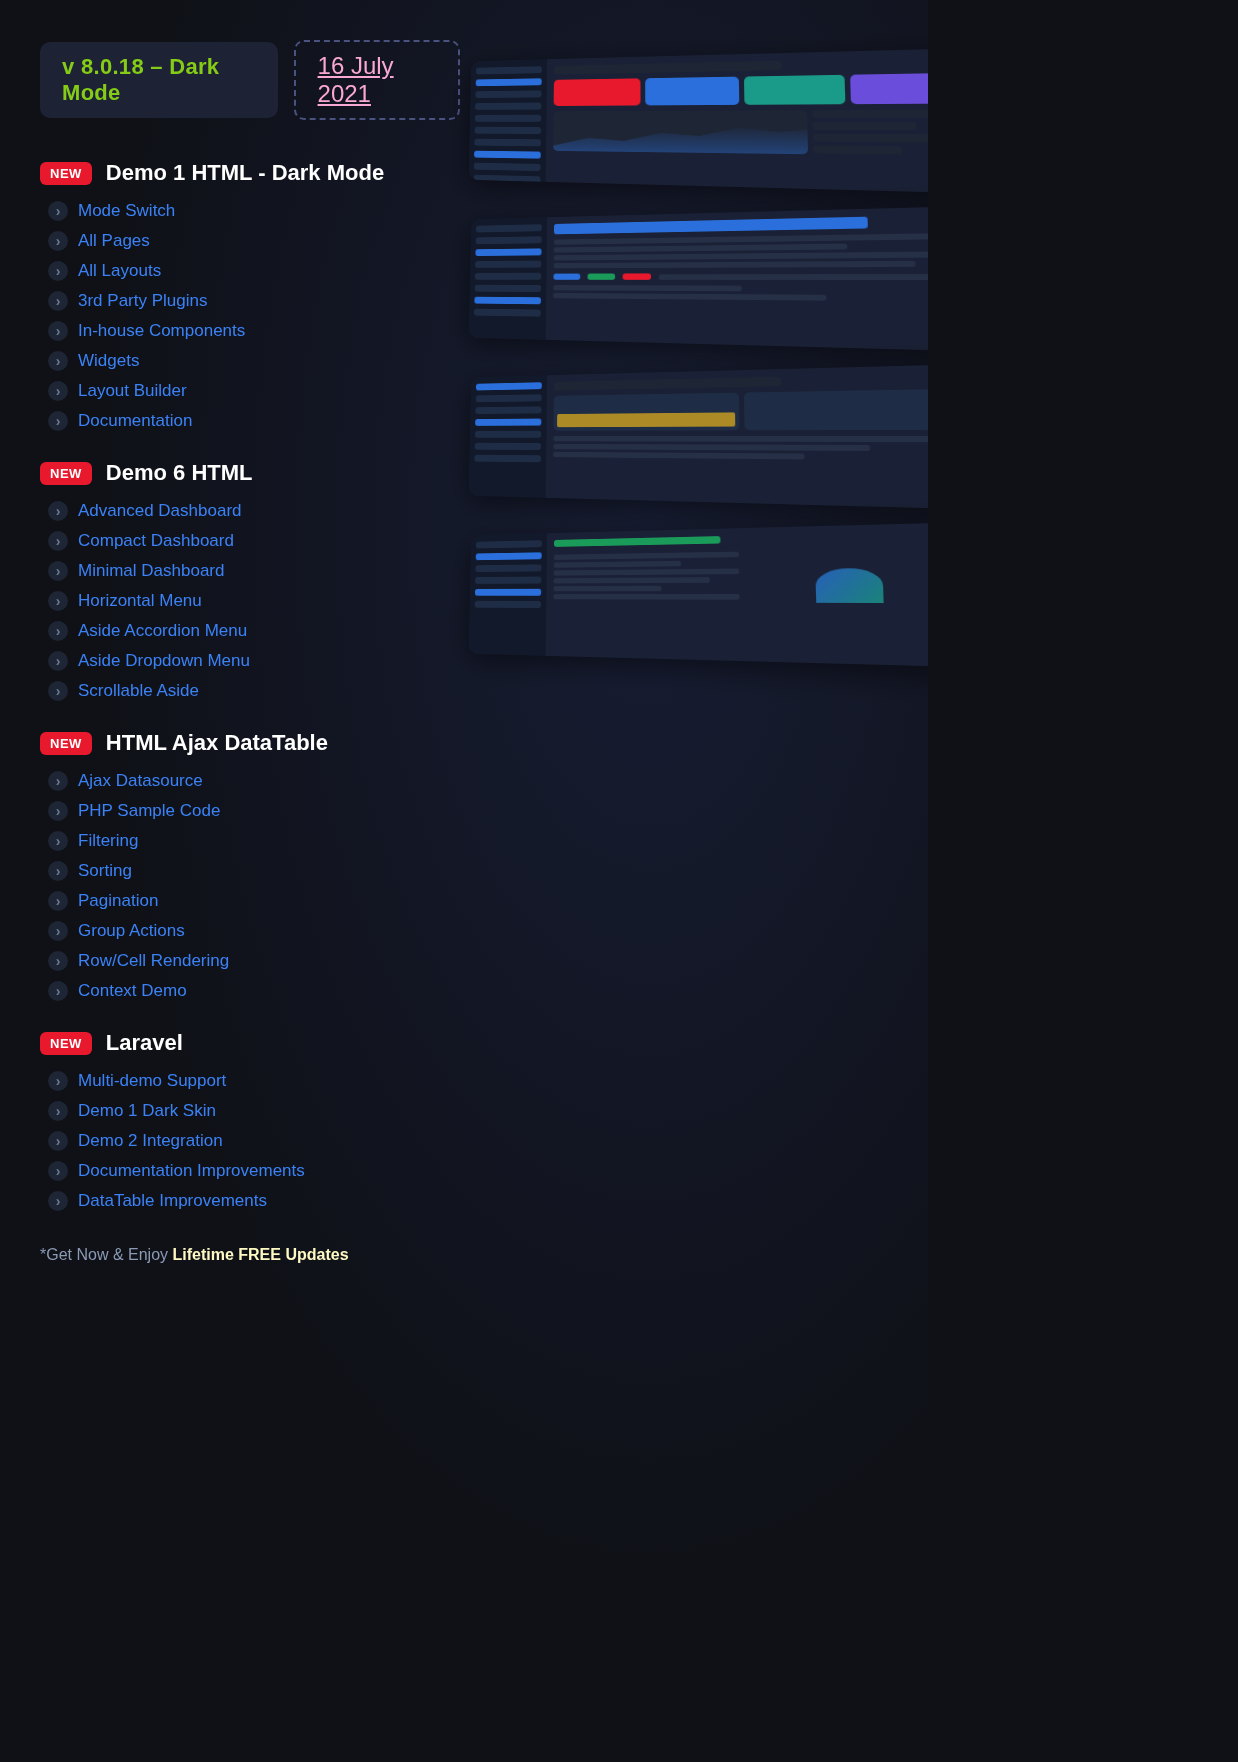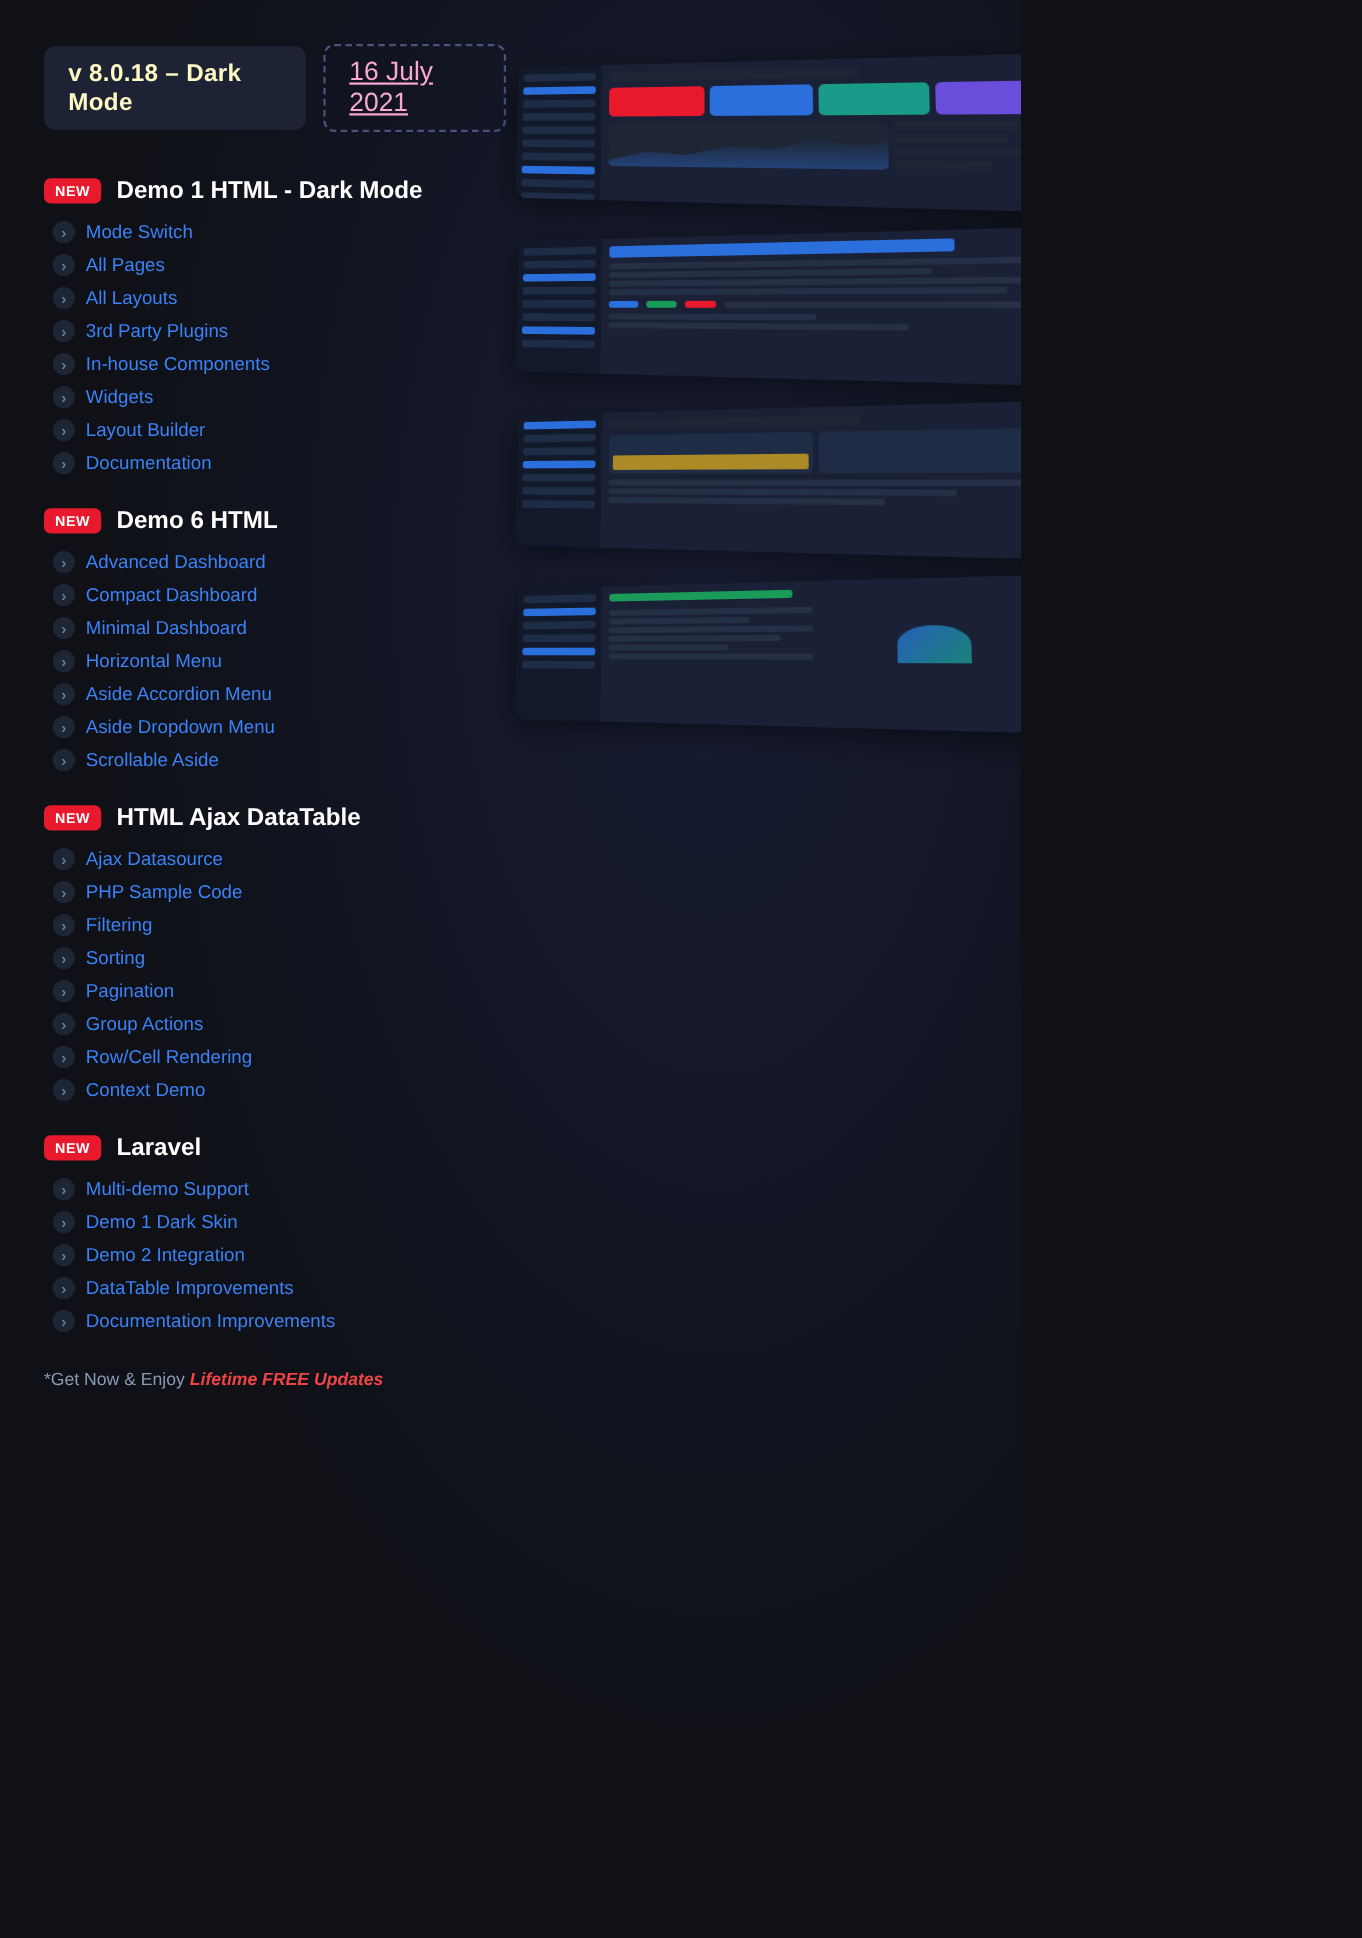--- a/index.html
+++ b/index.html
@@ -44,21 +44,21 @@
       gap: 16px;
       margin-bottom: 40px;
     }
 
     .version-badge {
       background: #1e2235;
       border-radius: 10px;
       padding: 12px 22px;
       font-size: 22px;
       font-weight: 700;
-      color: #fef9c3;
+      color: #84cc16;
       letter-spacing: 0.3px;
     }
 
     .date-badge {
       border: 2px dashed #4a5280;
       border-radius: 10px;
       padding: 10px 22px;
       font-size: 24px;
       color: #f9a8d4;
       text-decoration: underline;
@@ -131,23 +131,22 @@
       transition: color 0.2s;
     }
 
     
     .footer-text {
       margin-top: 30px;
       font-size: 16px;
       color: #8b9ab5;
     }
     .footer-text strong {
-      color: #ef4444;
+      color: #fef9c3;
       font-weight: 800;
-      font-style: italic;
     }
 
     
     .screenshots {
       position: absolute;
       top: -10px;
       left: -20px;
       width: 500px;
     }
 
@@ -421,25 +420,25 @@
             <li class="menu-item">
               <span class="chevron-icon"></span>
               <span class="menu-item-label">Demo 1 Dark Skin</span>
             </li>
             <li class="menu-item">
               <span class="chevron-icon"></span>
               <span class="menu-item-label">Demo 2 Integration</span>
             </li>
             <li class="menu-item">
               <span class="chevron-icon"></span>
+              <span class="menu-item-label">Documentation Improvements</span>
+            </li>
+            <li class="menu-item">
+              <span class="chevron-icon"></span>
               <span class="menu-item-label">DataTable Improvements</span>
-            </li>
-            <li class="menu-item">
-              <span class="chevron-icon"></span>
-              <span class="menu-item-label">Documentation Improvements</span>
             </li>
           </ul>
         </div>
       </div>
 
     <div class="footer-text">
       <span>*Get Now &amp; Enjoy </span><strong>Lifetime FREE Updates</strong>
     </div>
 
   </div>

